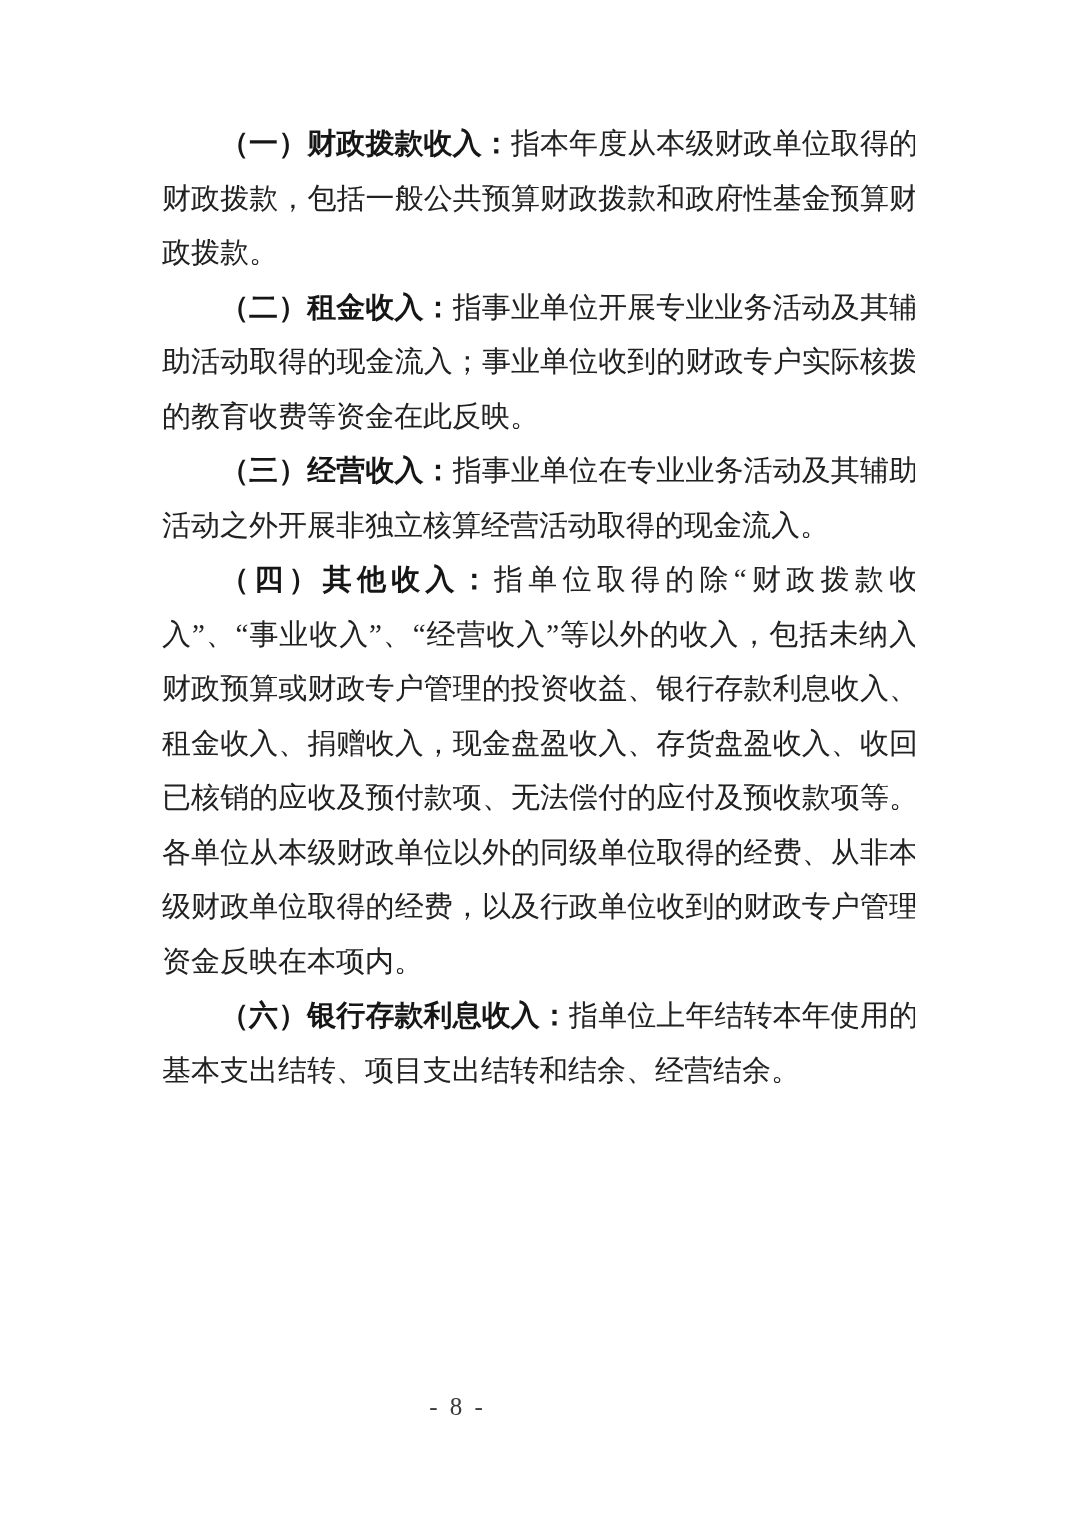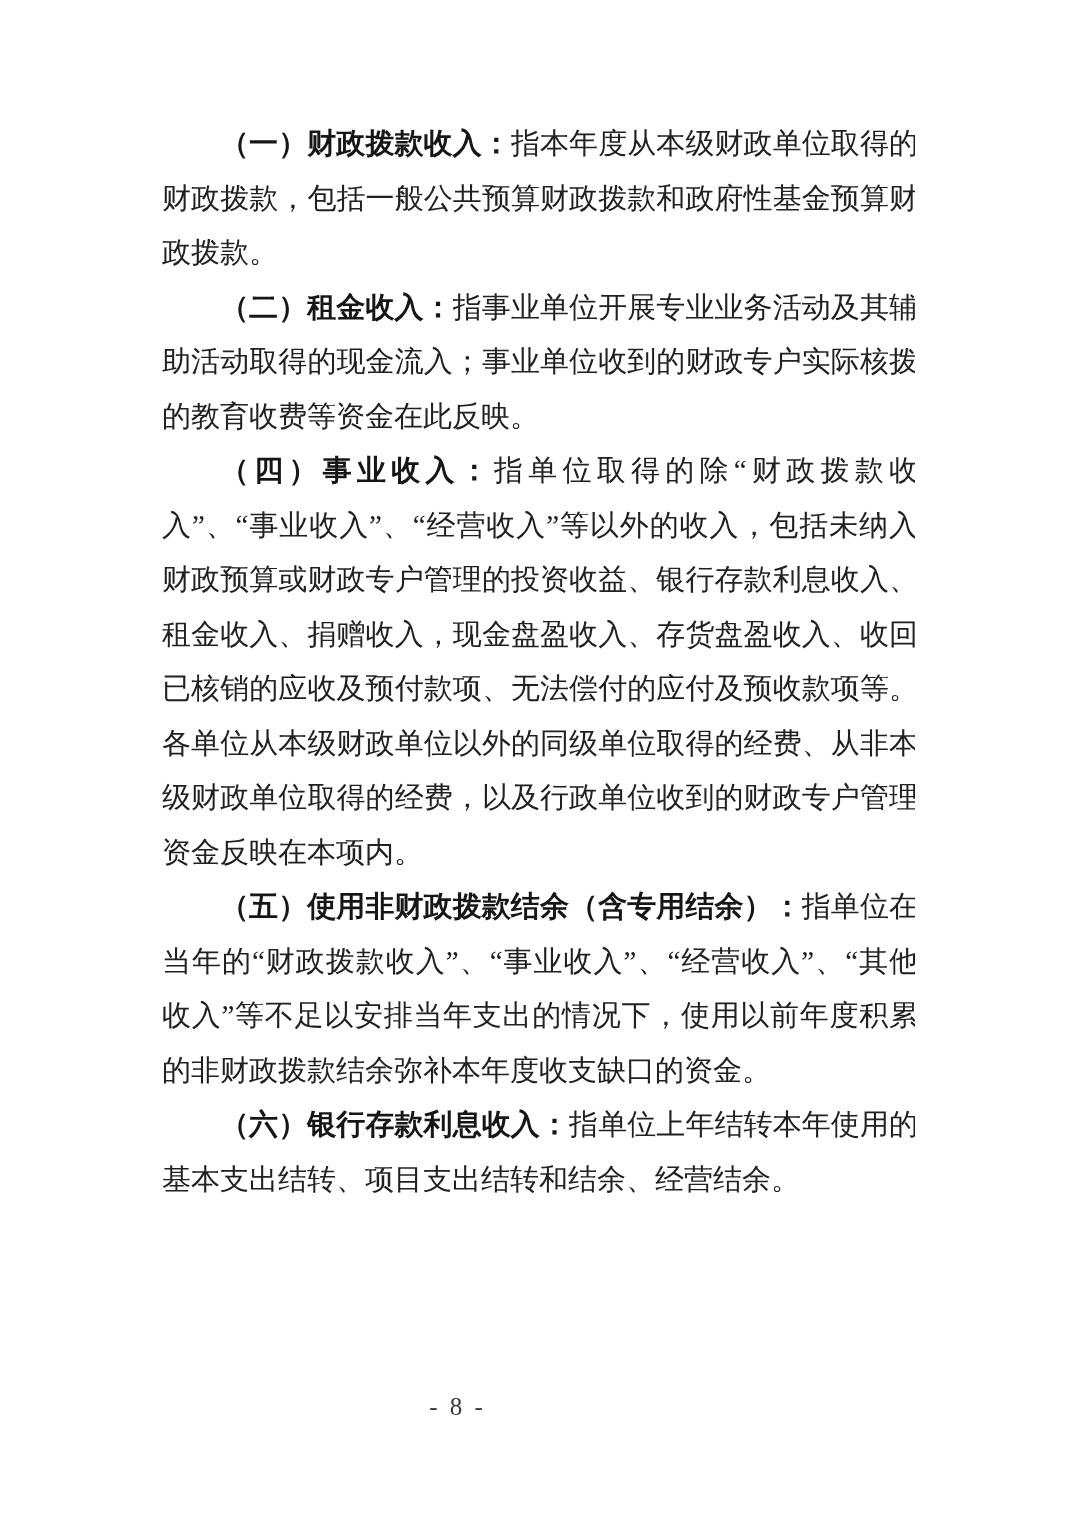--- a/index.html
+++ b/index.html
@@ -48,18 +48,18 @@
     letter-spacing: 3px;
   }
 </style>
 </head>
 <body>
 
 <div class="page">
   <div class="content">
       <p class="para"><b>（一）财政拨款收入：</b><span>指本年度从本级财政单位取得的财政拨款，包括一般公共预算财政拨款和政府性基金预算财政拨款。</span></p>
       <p class="para"><b>（二）租金收入：</b><span>指事业单位开展专业业务活动及其辅助活动取得的现金流入；事业单位收到的财政专户实际核拨的教育收费等资金在此反映。</span></p>
-      <p class="para"><b>（四）事业收入：</b><span>指单位取得的除“财政拨款收入”、“事业收入”、“经营收入”等以外的收入，包括未纳入财政预算或财政专户管理的投资收益、银行存款利息收入、租金收入、捐赠收入，现金盘盈收入、存货盘盈收入、收回已核销的应收及预付款项、无法偿付的应付及预收款项等。各单位从本级财政单位以外的同级单位取得的经费、从非本级财政单位取得的经费，以及行政单位收到的财政专户管理资金反映在本项内。</span></p>
-      <p class="para"><b>（五）使用非财政拨款结余（含专用结余）：</b><span>指单位在当年的“财政拨款收入”、“事业收入”、“经营收入”、“其他收入”等不足以安排当年支出的情况下，使用以前年度积累的非财政拨款结余弥补本年度收支缺口的资金。</span></p>
+      <p class="para"><b>（三）经营收入：</b><span>指事业单位在专业业务活动及其辅助活动之外开展非独立核算经营活动取得的现金流入。</span></p>
+      <p class="para"><b>（四）其他收入：</b><span>指单位取得的除“财政拨款收入”、“事业收入”、“经营收入”等以外的收入，包括未纳入财政预算或财政专户管理的投资收益、银行存款利息收入、租金收入、捐赠收入，现金盘盈收入、存货盘盈收入、收回已核销的应收及预付款项、无法偿付的应付及预收款项等。各单位从本级财政单位以外的同级单位取得的经费、从非本级财政单位取得的经费，以及行政单位收到的财政专户管理资金反映在本项内。</span></p>
       <p class="para"><b>（六）银行存款利息收入：</b><span>指单位上年结转本年使用的基本支出结转、项目支出结转和结余、经营结余。</span></p>
     </div>
   <div class="footer">- 8 -</div>
 </div>
 
 </body></html>

